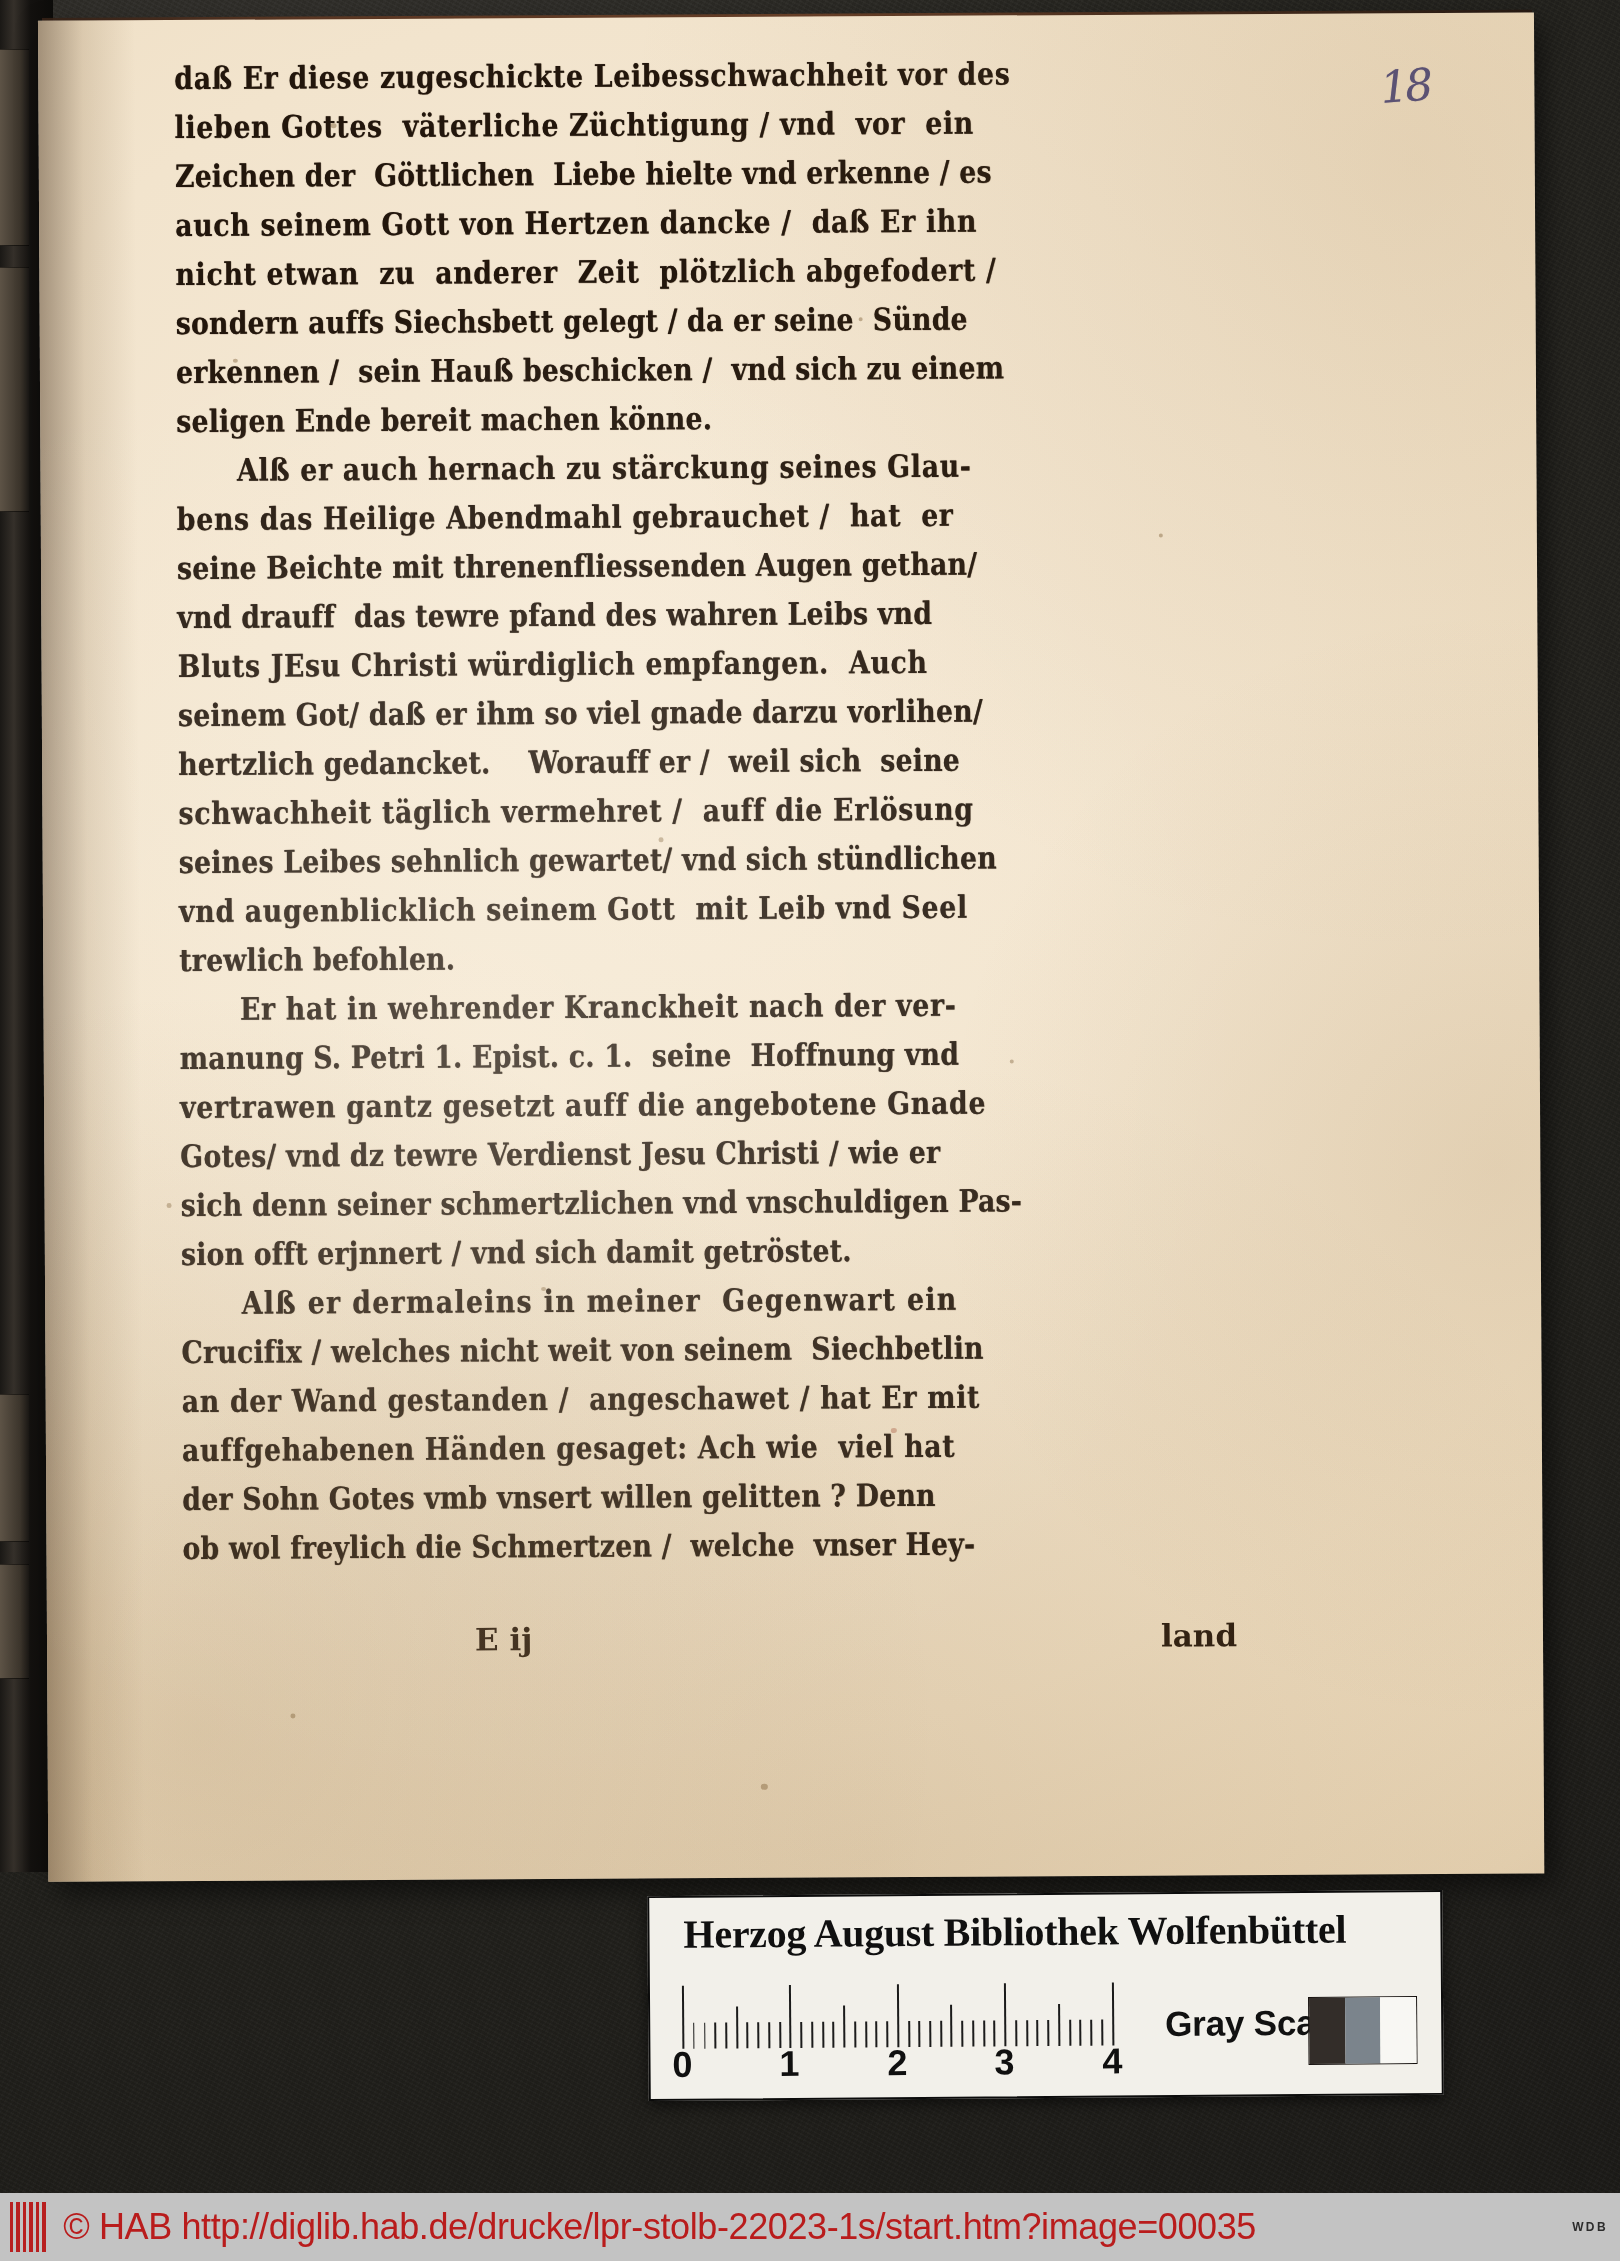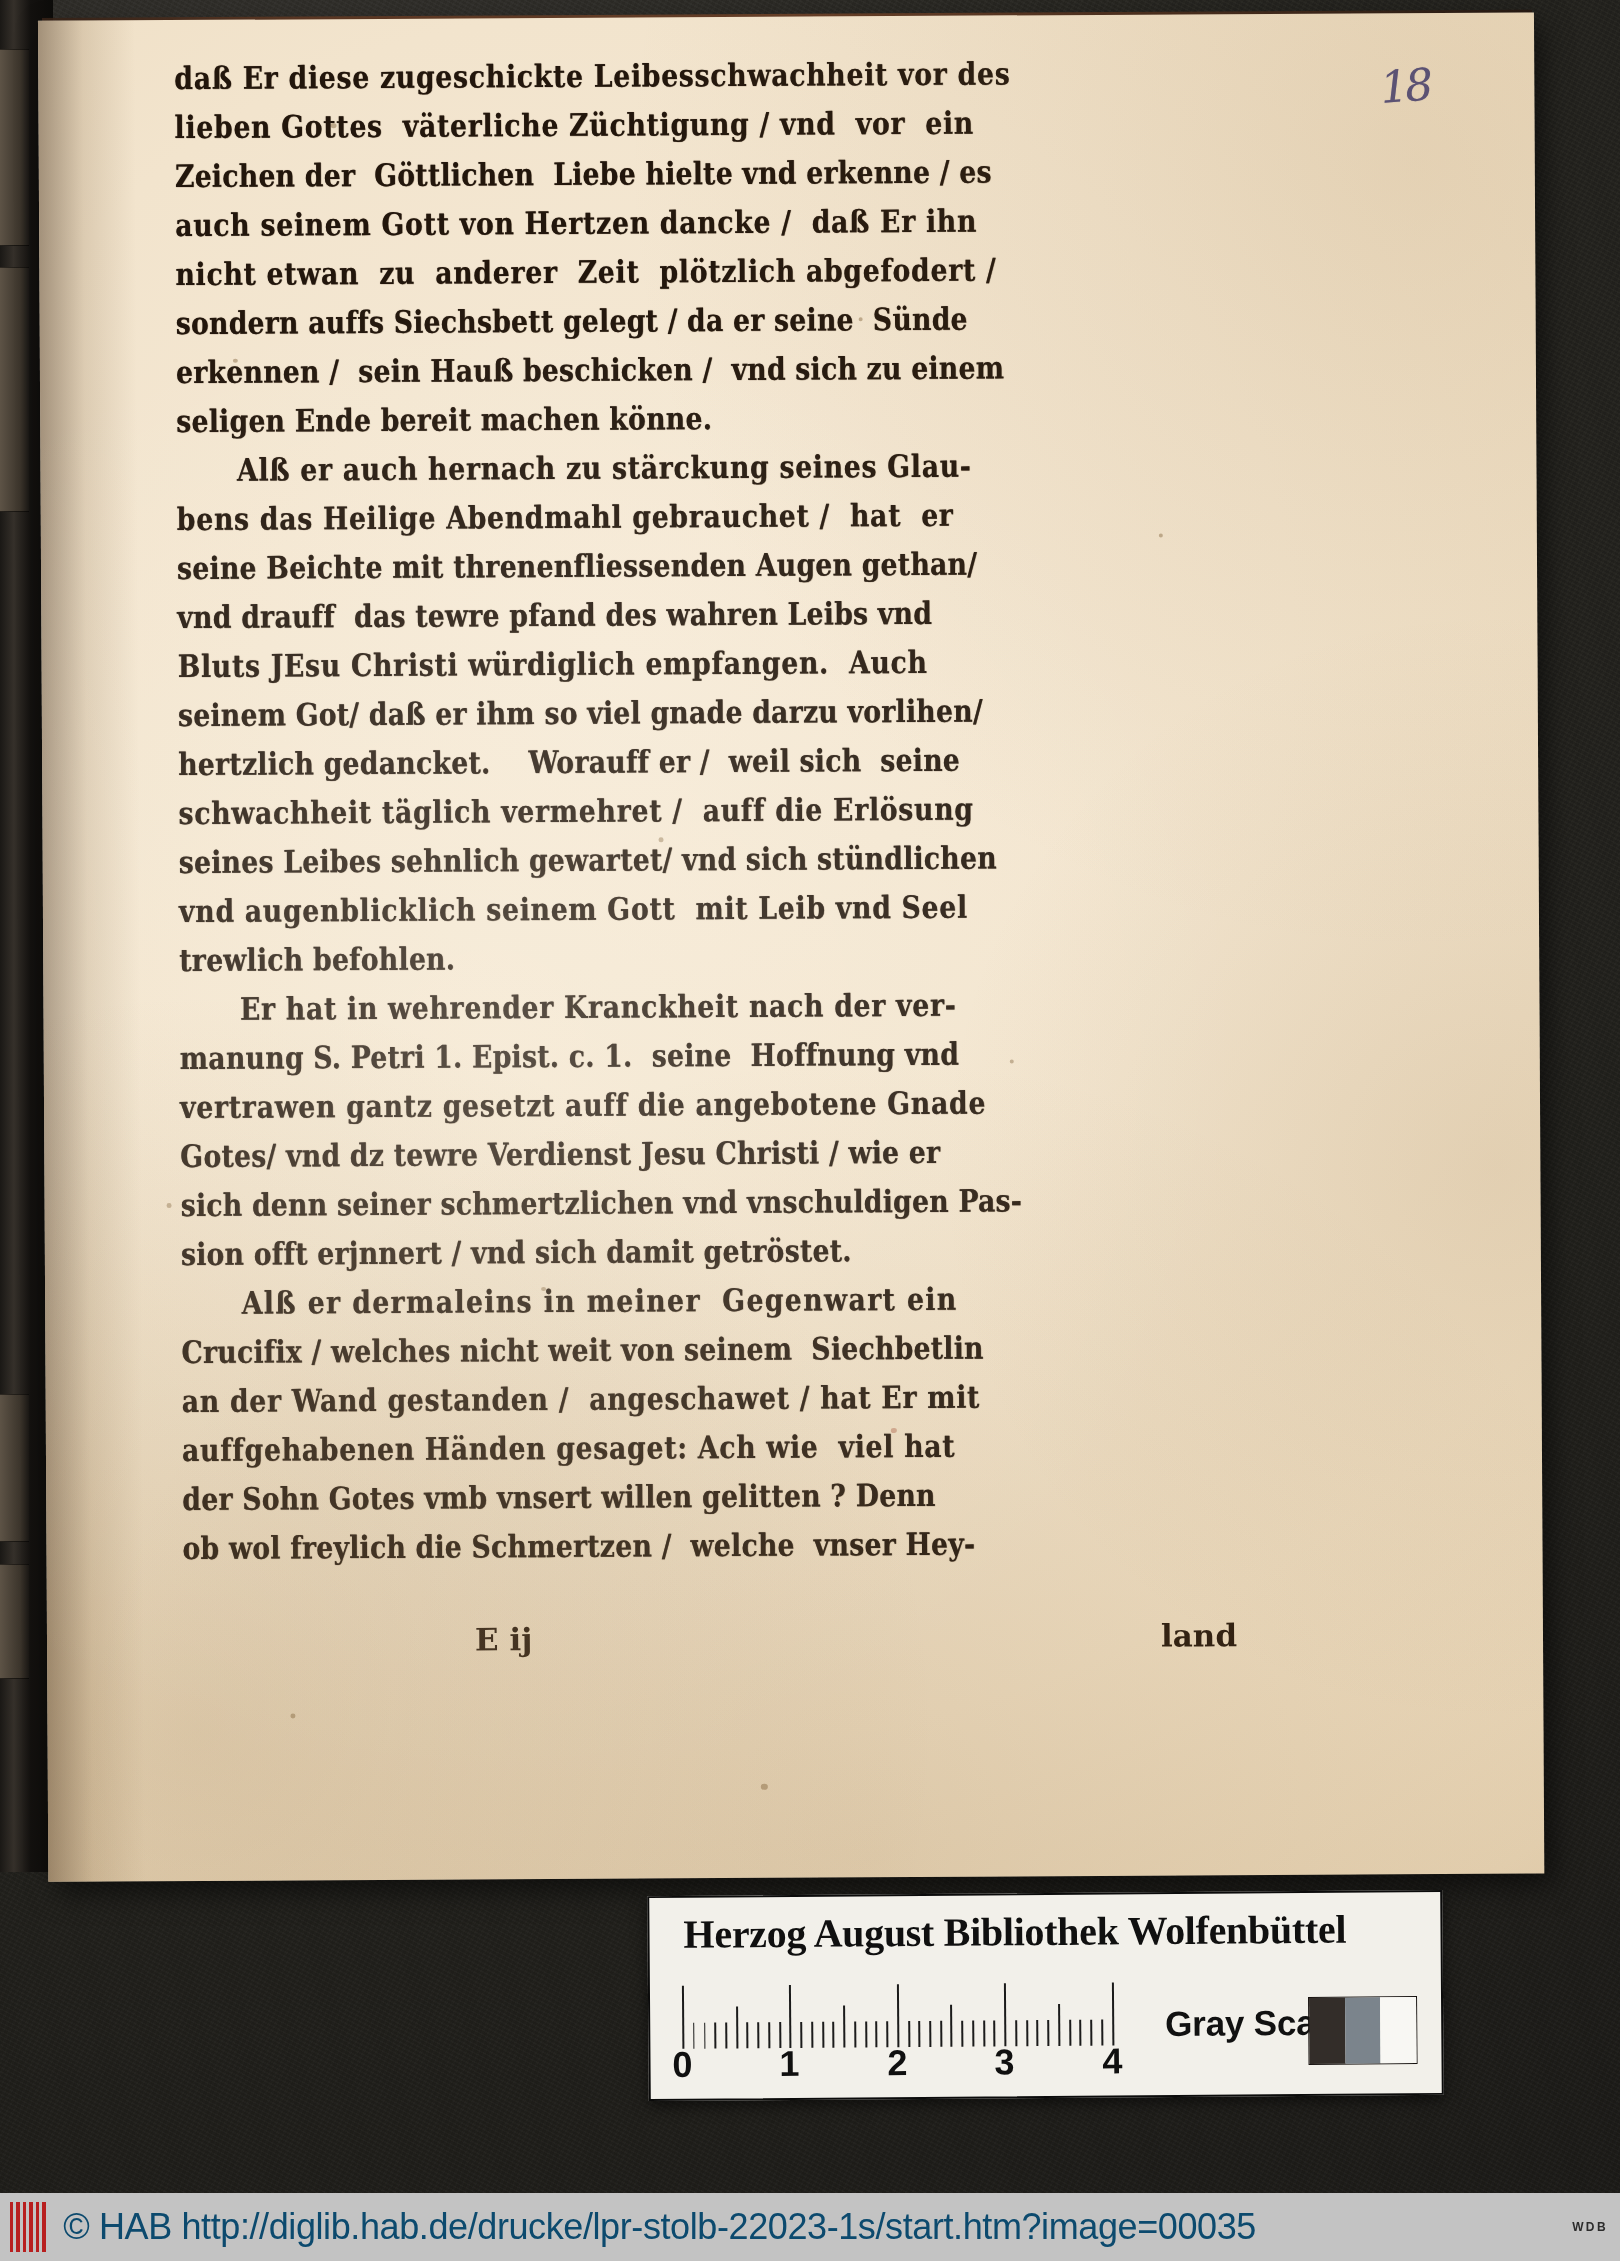--- a/index.html
+++ b/index.html
@@ -303,21 +303,21 @@
     margin-right: 14.6px;
     flex: none;
     background:
       repeating-linear-gradient(90deg,
         #b81f1f 0px, #b81f1f 3.2px,
         #c3c3c3 3.2px, #c3c3c3 6.5px);
   }
   #footer-text {
     font-family: "Liberation Sans", sans-serif;
     font-size: 36px;
-    color: #0c4a6e;
+    color: #b91c1c;
     letter-spacing: -0.4px;
     white-space: nowrap;
   }
   #wdb-mark {
     position: absolute;
     right: 13px;
     font-family: "Liberation Sans", sans-serif;
     font-size: 12px;
     font-weight: 700;
     letter-spacing: 2.4px;

